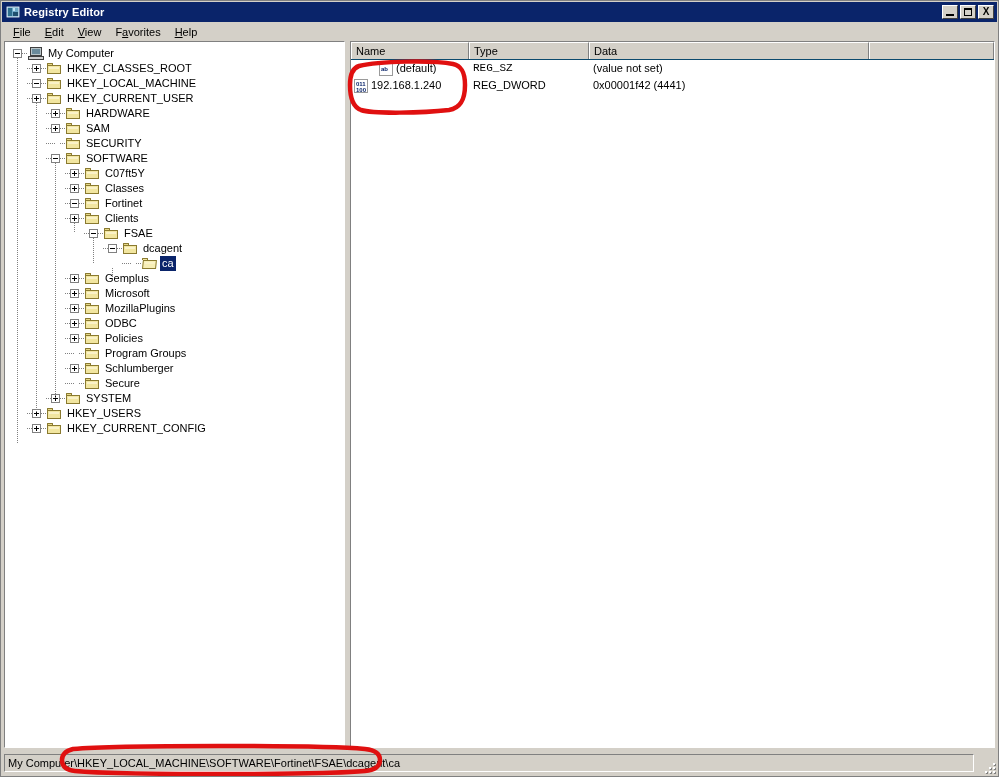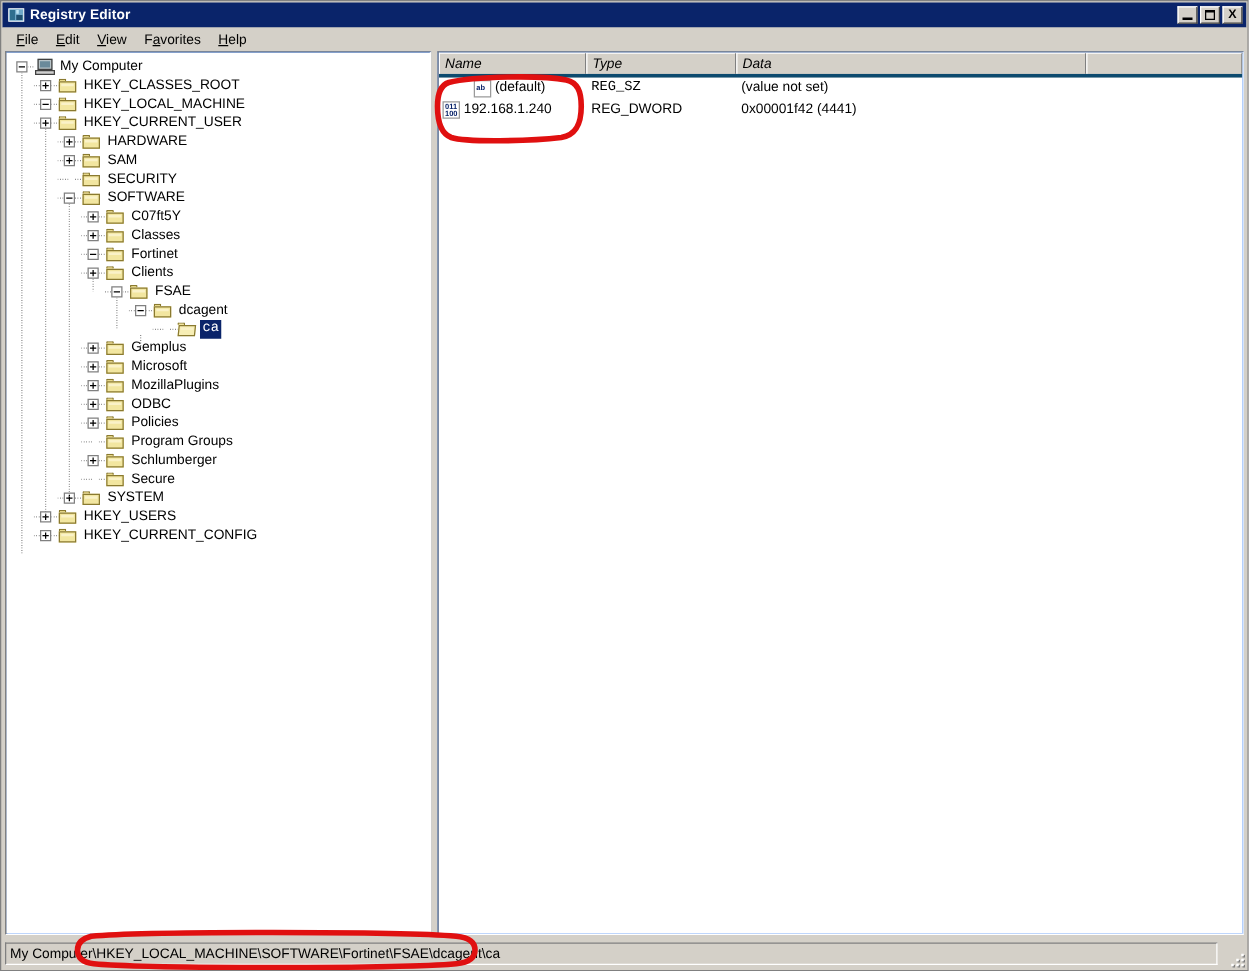--- a/index.html
+++ b/index.html
@@ -122,21 +122,21 @@
   .client {
     position: absolute;
     left: 1px; top: 40px;
     width: 995px;
     height: 709px;
     background: #d4d0c8;
   }
   .pane {
     position: absolute;
     top: 0;
-    background: #3b82f6;
+    background: #d946ef;
     border: 1px solid #808080;
     border-right-color: #ffffff;
     border-bottom-color: #ffffff;
     box-sizing: border-box;
     overflow: hidden;
   }
   .pane-inner-shadow {
     position: absolute;
     inset: 0;
     box-shadow: inset 1px 1px 0 #404040;
@@ -304,22 +304,21 @@
   .lv {
     position: relative;
     height: 100%;
     background: #ffffff;
     overflow: hidden;
   }
   .lv-header {
     display: flex;
     height: 17px;
     background: #d4d0c8;
-    border-bottom: 3px solid #0c4a6e;
-    font-style: italic;
+    border-bottom: 1px solid #0c4a6e;
   }
   .lv-col {
     height: 17px;
     line-height: 16px;
     font-size: 11px;
     color: #000;
     padding-left: 4px;
     box-sizing: border-box;
     background: #d4d0c8;
     border-top: 1px solid #ffffff;
@@ -627,21 +626,21 @@
           </div>
           <div class="tnode">
             <div class="dots-h" style="left: 117px; width: 9px;"></div>
             <div class="dots-h" style="left: 131px; width: 6px;"></div>
             <div class="ficon" style="left: 137px;">
               <div class="folder open">
                 <div class="tab"></div>
                 <div class="body"></div>
               </div>
             </div>
-            <div class="tlabel sel" style="left: 155px; font-family: Liberation Mono, monospace;">ca</div>
+            <div class="tlabel sel" style="left: 155px;">ca</div>
           </div>
           <div class="tnode">
             <div class="dots-h" style="left: 60px; width: 9px;"></div>
             <div class="dots-h" style="left: 74px; width: 6px;"></div>
             <div class="expander plus" style="left: 65px;"></div>
             <div class="ficon" style="left: 80px;">
               <div class="folder">
                 <div class="tab"></div>
                 <div class="body"></div>
               </div>

